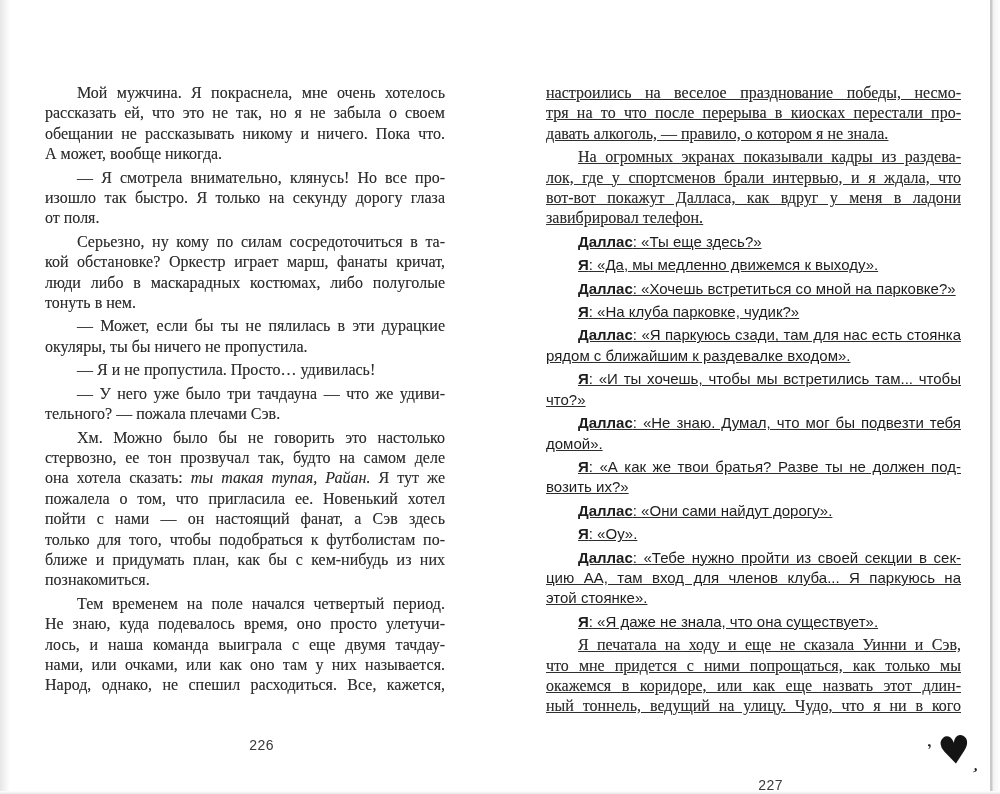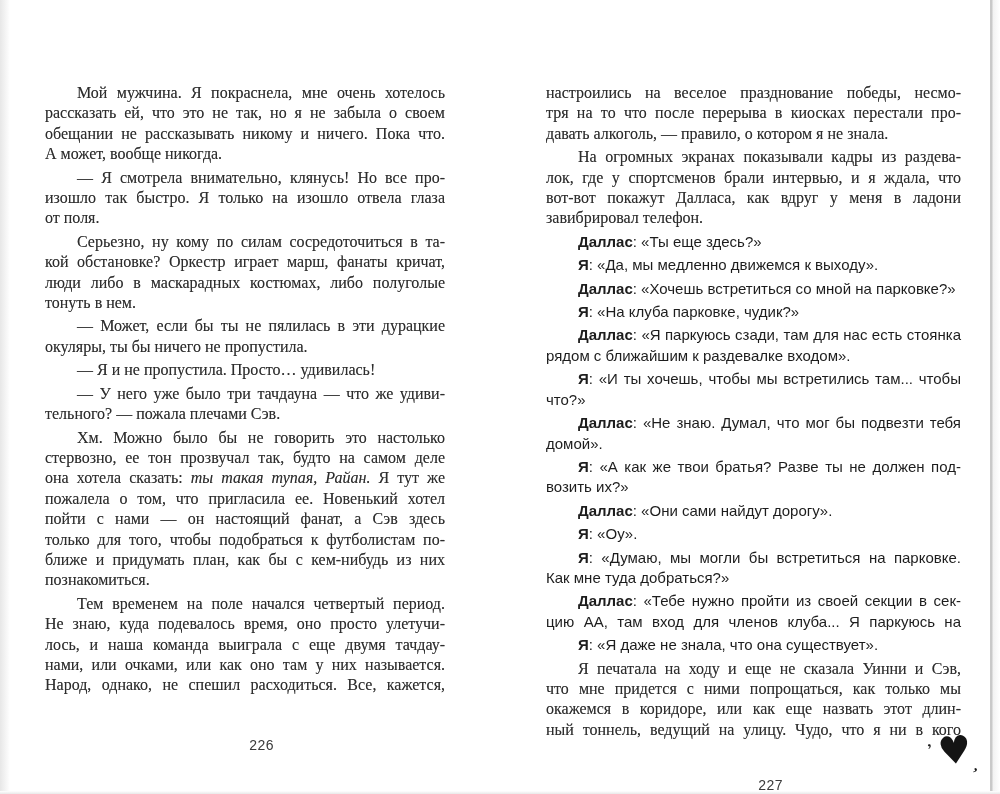--- a/index.html
+++ b/index.html
@@ -11,21 +11,21 @@
   
   .edge-left{position:absolute;left:0;top:0;bottom:0;width:10px;
     background:linear-gradient(to right,#e7e7e7,#ffffff);}
   .edge-right{position:absolute;top:0;bottom:0;left:990px;width:10px;
     background:linear-gradient(to right,#c9c9c9 0,#c9c9c9 2px,#f2f2f2 3px,#ffffff 100%);}
   .edge-bottom{position:absolute;left:0;right:0;bottom:0;height:3px;
     background:linear-gradient(to bottom,#ffffff,#e8e8e8);}
 
   .text-col{position:absolute;top:80px;color:#2e2e2e;}
   .text-col.left{left:42px;width:406px;}
-  .text-col.right{left:543px;width:421px;}
+  .text-col.right{left:543px;width:421px;text-decoration:underline;}
 
   .para{margin:3px;padding:0;}
   .line{
     font-size:16px;line-height:20.4px;white-space:normal;
     text-align:left;
   }
   .line.just{text-align:justify;text-align-last:justify;}
   .line.indent{text-indent:32px;}
   .serif .line{
     font-family:"Liberation Serif","DejaVu Serif",serif;
@@ -68,21 +68,21 @@
 
 <div class="text-col left" id="left-col">
     <div class="para serif">
       <div class="line just indent"><span>Мой мужчина. Я покраснела, мне очень хотелось</span></div>
       <div class="line just"><span>рассказать ей, что это не так, но я не забыла о своем</span></div>
       <div class="line just"><span>обещании не рассказывать никому и ничего. Пока что.</span></div>
       <div class="line"><span>А может, вообще никогда.</span></div>
     </div>
     <div class="para serif">
       <div class="line just indent"><span>— Я смотрела внимательно, клянусь! Но все про-</span></div>
-      <div class="line just"><span>изошло так быстро. Я только на изошло отвела глаза</span></div>
+      <div class="line just"><span>изошло так быстро. Я только на секунду дорогу глаза</span></div>
       <div class="line"><span>от поля.</span></div>
     </div>
     <div class="para serif">
       <div class="line just indent"><span>Серьезно, ну кому по силам сосредоточиться в та-</span></div>
       <div class="line just"><span>кой обстановке? Оркестр играет марш, фанаты кричат,</span></div>
       <div class="line just"><span>люди либо в маскарадных костюмах, либо полуголые</span></div>
       <div class="line"><span>тонуть в нем.</span></div>
     </div>
     <div class="para serif">
       <div class="line just indent"><span>— Может, если бы ты не пялилась в эти дурацкие</span></div>
@@ -153,26 +153,23 @@
       <div class="line just indent"><span class="bold">Я</span><span>: «А как же твои братья? Разве ты не должен под-</span></div>
       <div class="line"><span>возить их?»</span></div>
     </div>
     <div class="para chat">
       <div class="line indent"><span class="bold">Даллас</span><span>: «Они сами найдут дорогу».</span></div>
     </div>
     <div class="para chat">
       <div class="line indent"><span class="bold">Я</span><span>: «Оу».</span></div>
     </div>
     <div class="para chat">
-      <div class="line just indent"><span class="bold">Я</span><span>: «Думаю, мы могли бы встретиться на парковке.</span></div>
-      <div class="line"><span>Как мне туда добраться?»</span></div>
-    </div>
-    <div class="para chat">
       <div class="line just indent"><span class="bold">Даллас</span><span>: «Тебе нужно пройти из своей секции в сек-</span></div>
       <div class="line just"><span>цию АА, там вход для членов клуба... Я паркуюсь на</span></div>
+      <div class="line"><span>этой стоянке».</span></div>
     </div>
     <div class="para chat">
       <div class="line indent"><span class="bold">Я</span><span>: «Я даже не знала, что она существует».</span></div>
     </div>
     <div class="para serif">
       <div class="line just indent"><span>Я печатала на ходу и еще не сказала Уинни и Сэв,</span></div>
       <div class="line just"><span>что мне придется с ними попрощаться, как только мы</span></div>
       <div class="line just"><span>окажемся в коридоре, или как еще назвать этот длин-</span></div>
       <div class="line just"><span>ный тоннель, ведущий на улицу. Чудо, что я ни в кого</span></div>
     </div>

